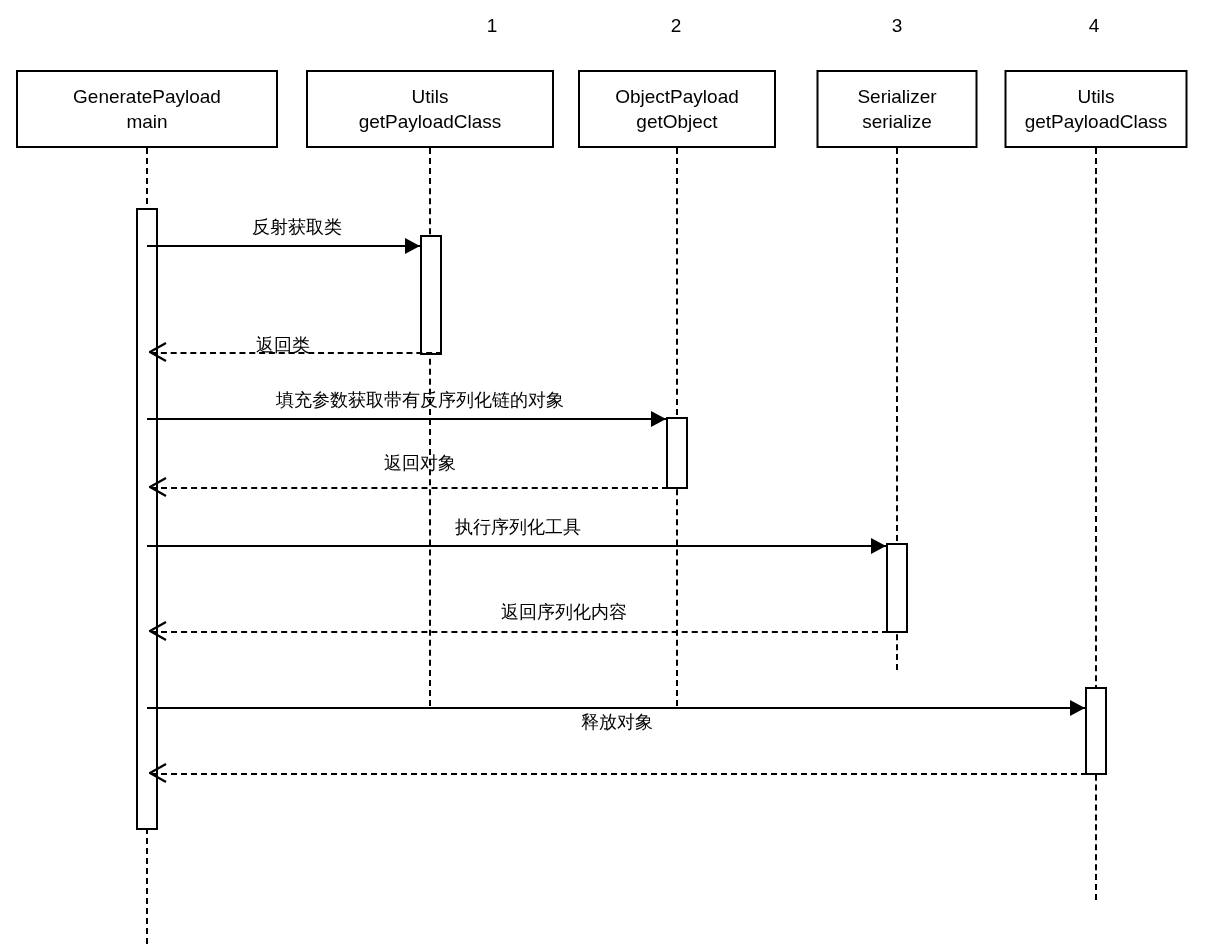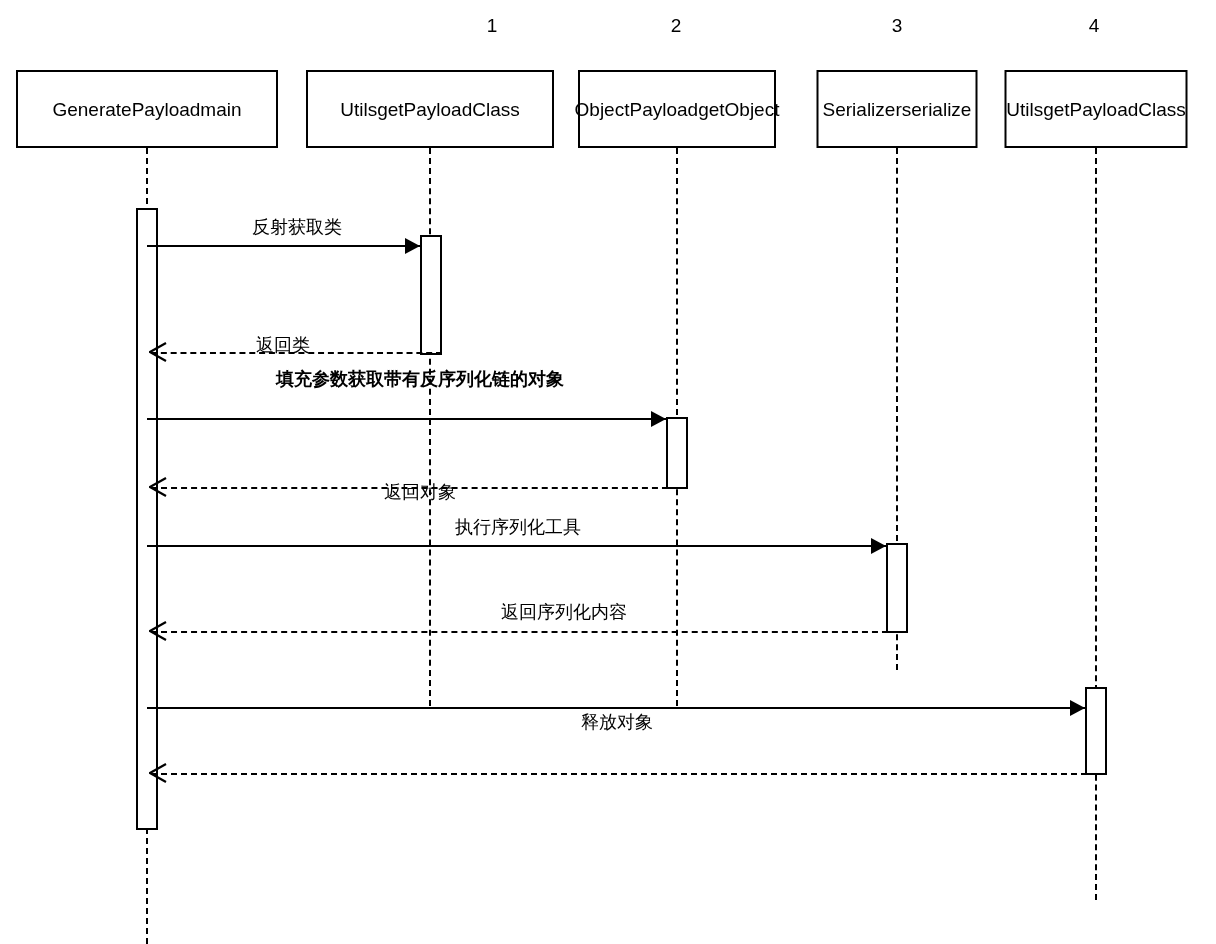--- a/index.html
+++ b/index.html
@@ -6,21 +6,21 @@
   html,body{margin:0;padding:0;background:#ffffff;}
   body{font-family:"Liberation Sans","DejaVu Sans",sans-serif;color:#000000;}
   #canvas{position:relative;width:1216px;height:944px;background:#ffffff;overflow:hidden;}
 
   
   .idx{position:absolute;font-size:19px;line-height:19px;color:#000;text-align:center;
        transform:translateX(-50%);white-space:nowrap;}
 
   
   .pbox{position:absolute;box-sizing:border-box;border:2px solid #000000;background:#ffffff;
-        display:flex;flex-direction:row;align-items:center;justify-content:center;
+        display:flex;flex-direction:column;align-items:center;justify-content:center;
         transform:translateX(-50%);}
   .pbox .l1,.pbox .l2{font-size:19px;line-height:25px;white-space:nowrap;text-align:center;}
 
   
   .lifeline{position:absolute;width:0;border-left:2px dashed #000000;transform:translateX(-1px);}
 
   
   .activation{position:absolute;box-sizing:border-box;border:2px solid #000000;background:#ffffff;
               transform:translateX(-50%);}
 
@@ -83,28 +83,28 @@
     <div class="msglabel" style="left: 297px; top: 216px;">反射获取类</div>
     <div class="msgline ret" style="left: 151px; top: 352px; width: 291px;"></div>
     <div class="head-open" style="left: 149px; top: 342px;">
       <svg width="18" height="20" viewBox="0 0 18 20">
         <path d="M17 1 L1 10 L17 19" fill="none" stroke="#000000" stroke-width="2.2"></path>
       </svg>
     </div>
     <div class="msglabel" style="left: 283px; top: 322px; margin-top: 12px;">返回类</div>
     <div class="msgline" style="left: 147px; top: 418px; width: 519px;"></div>
     <div class="head-solid" style="left: 651px; top: 411px;"></div>
-    <div class="msglabel" style="left: 420px; top: 368px; font-weight: bold;">填充参数获取带有反序列化链的对象</div>
+    <div class="msglabel" style="left: 420px; top: 389px;">填充参数获取带有反序列化链的对象</div>
     <div class="msgline ret" style="left: 151px; top: 487px; width: 537px;"></div>
     <div class="head-open" style="left: 149px; top: 477px;">
       <svg width="18" height="20" viewBox="0 0 18 20">
         <path d="M17 1 L1 10 L17 19" fill="none" stroke="#000000" stroke-width="2.2"></path>
       </svg>
     </div>
-    <div class="msglabel" style="left: 420px; top: 481px;">返回对象</div>
+    <div class="msglabel" style="left: 420px; top: 452px;">返回对象</div>
     <div class="msgline" style="left: 147px; top: 545px; width: 739px;"></div>
     <div class="head-solid" style="left: 871px; top: 538px;"></div>
     <div class="msglabel" style="left: 518px; top: 516px;">执行序列化工具</div>
     <div class="msgline ret" style="left: 151px; top: 631px; width: 757px;"></div>
     <div class="head-open" style="left: 149px; top: 621px;">
       <svg width="18" height="20" viewBox="0 0 18 20">
         <path d="M17 1 L1 10 L17 19" fill="none" stroke="#000000" stroke-width="2.2"></path>
       </svg>
     </div>
     <div class="msglabel" style="left: 564px; top: 601px;">返回序列化内容</div>

